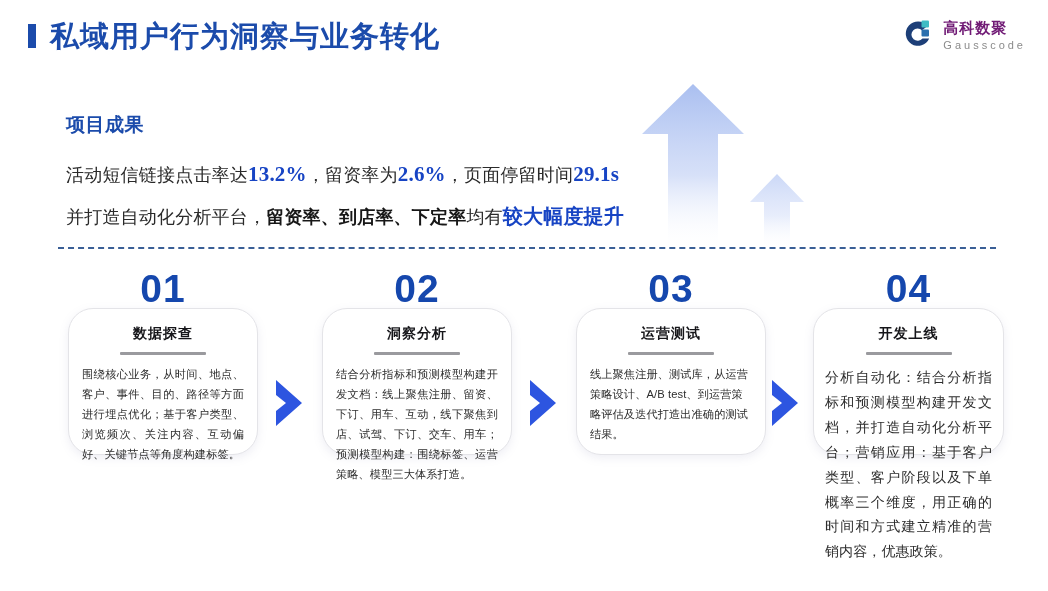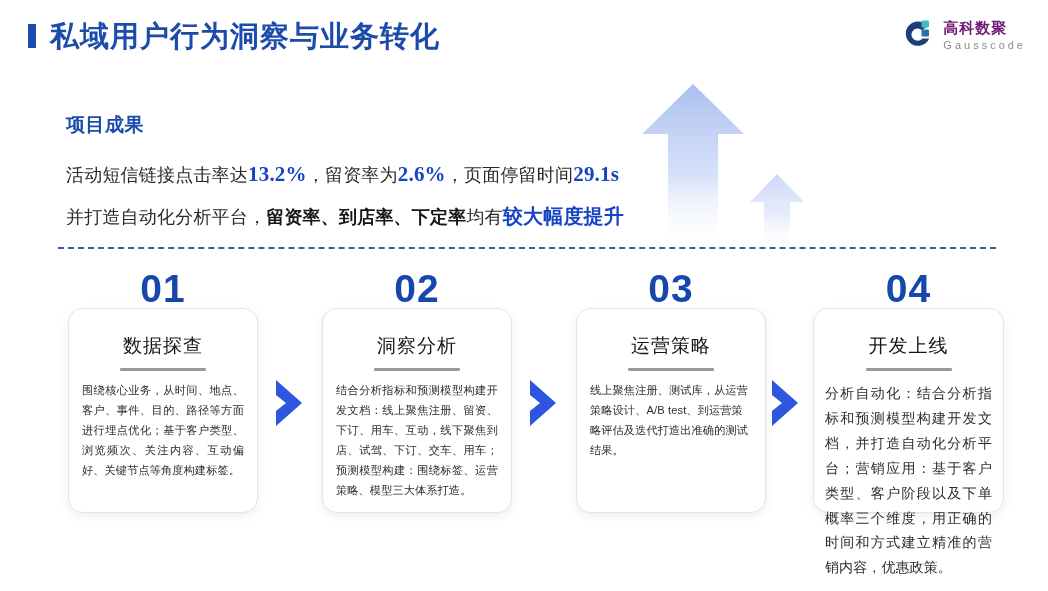--- a/index.html
+++ b/index.html
@@ -121,48 +121,48 @@
     width: 938px;
     height: 0;
     border-top: 2px dashed #3a5f96;
   }
 
   
   .step {
     position: absolute;
     top: 308px;
     width: 190px;
-    height: 205px;
+    height: 147px;
     background: #ffffff;
     border: 1px solid #e4e4e8;
-    border-radius: 15px;
+    border-radius: 25px;
     box-shadow: 0 3px 10px rgba(120,120,170,0.13);
     box-sizing: border-box;
   }
   .step.s1 { left: 68px; }
   .step.s2 { left: 322px; }
   .step.s3 { left: 576px; }
   .step.s4 { left: 813px; width: 191px; }
 
   .step-number {
     position: absolute;
     top: -42px;
     left: 0;
     width: 100%;
     text-align: center;
     font-size: 39px;
     font-weight: bold;
     color: #1547ad;
     letter-spacing: 1px;
   }
   .step-title {
-    margin-top: 24px;
+    margin-top: 16px;
     text-align: center;
-    font-size: 19px;
-    font-weight: normal;
+    font-size: 14px;
+    font-weight: bold;
     color: #16161a;
     letter-spacing: 1px;
   }
   .step-rule {
     width: 86px;
     height: 3px;
     background: #9a9a9e;
     margin: 9px auto 0 auto;
     border-radius: 1px;
   }
@@ -253,21 +253,21 @@
 
   <div class="step s2">
     <div class="step-number">02</div>
     <div class="step-title">洞察分析</div>
     <div class="step-rule"></div>
     <div class="step-body">结合分析指标和预测模型构建开发文档：线上聚焦注册、留资、下订、用车、互动，线下聚焦到店、试驾、下订、交车、用车；预测模型构建：围绕标签、运营策略、模型三大体系打造。</div>
   </div>
 
   <div class="step s3">
     <div class="step-number">03</div>
-    <div class="step-title">运营策略</div>
+    <div class="step-title">运营测试</div>
     <div class="step-rule"></div>
     <div class="step-body">线上聚焦注册、测试库，从运营策略设计、A/B test、到运营策略评估及迭代打造出准确的测试结果。</div>
   </div>
 
   <div class="step s4">
     <div class="step-number">04</div>
     <div class="step-title">开发上线</div>
     <div class="step-rule"></div>
     <div class="step-body">分析自动化：结合分析指标和预测模型构建开发文档，并打造自动化分析平台；营销应用：基于客户类型、客户阶段以及下单概率三个维度，用正确的时间和方式建立精准的营销内容，优惠政策。</div>
   </div>

